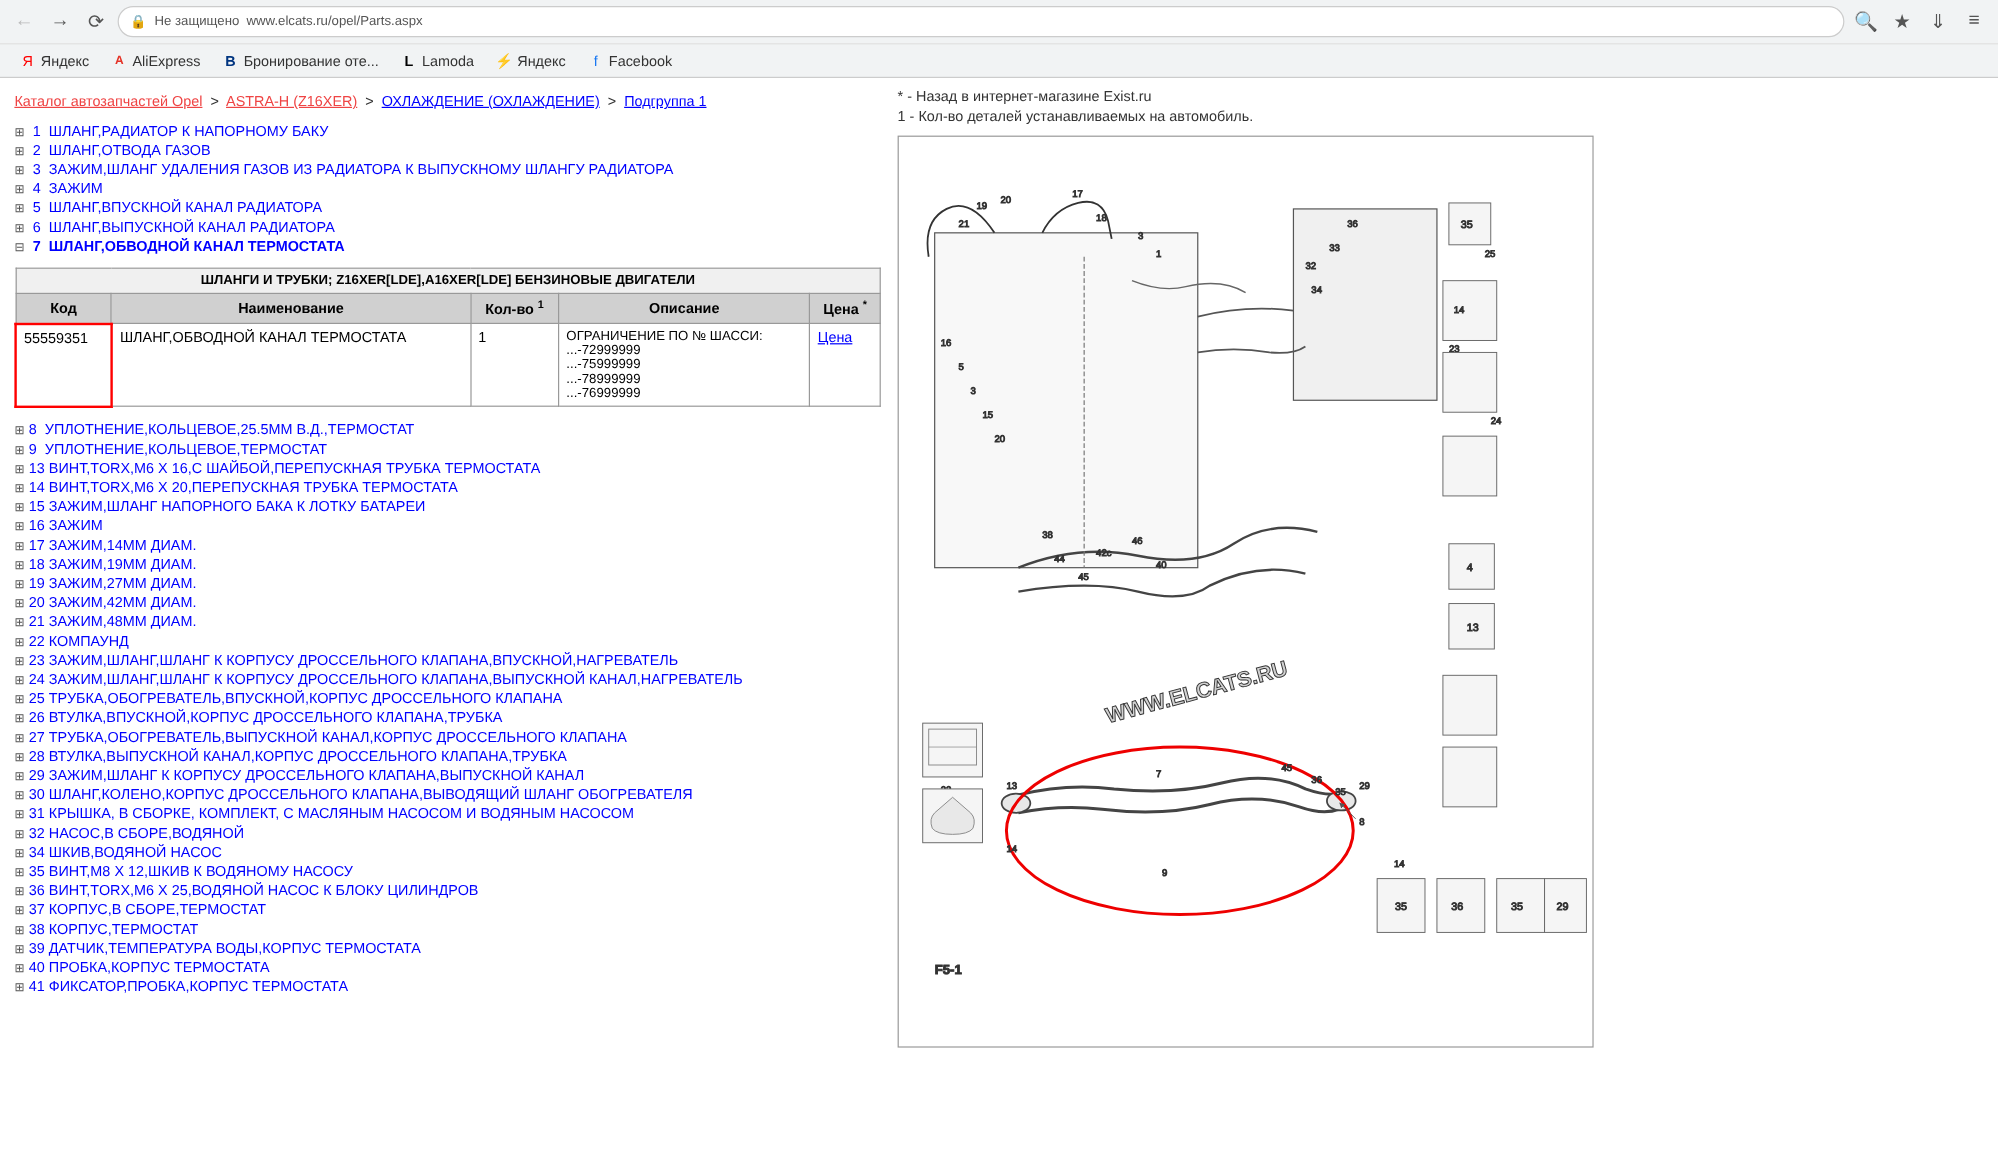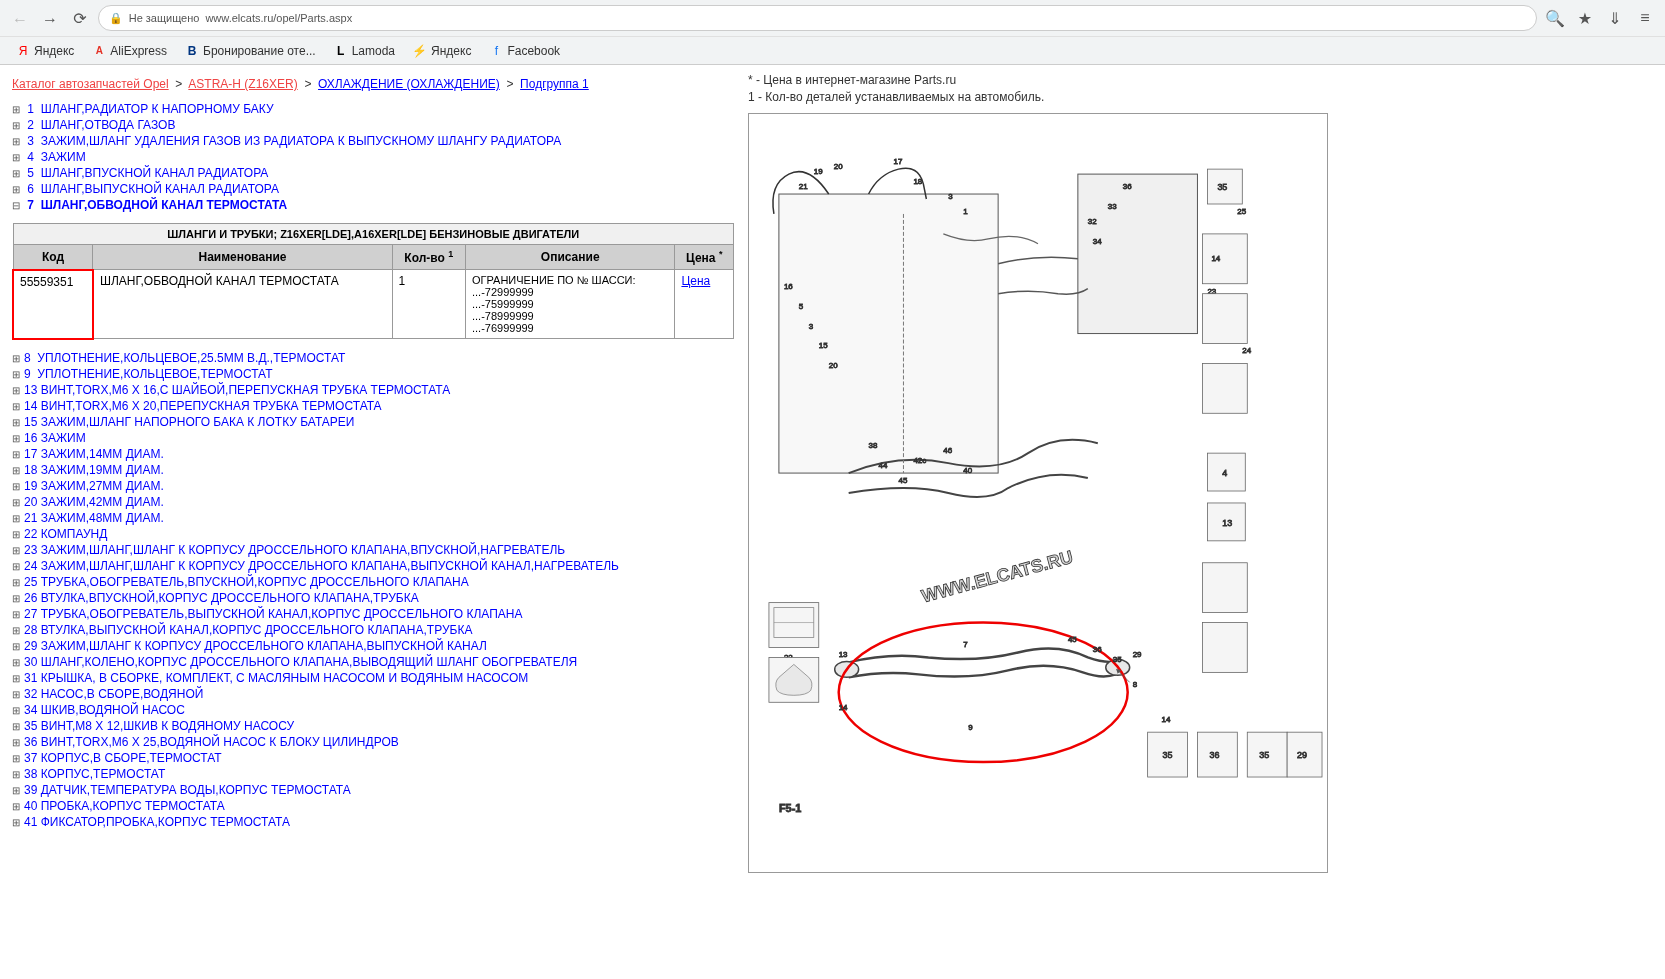--- a/index.html
+++ b/index.html
@@ -369,21 +369,21 @@
       <li><span class="expand-icon">⊞</span><a>37&nbsp;КОРПУС,В СБОРЕ,ТЕРМОСТАТ</a></li>
       <li><span class="expand-icon">⊞</span><a>38&nbsp;КОРПУС,ТЕРМОСТАТ</a></li>
       <li><span class="expand-icon">⊞</span><a>39&nbsp;ДАТЧИК,ТЕМПЕРАТУРА ВОДЫ,КОРПУС ТЕРМОСТАТА</a></li>
       <li><span class="expand-icon">⊞</span><a>40&nbsp;ПРОБКА,КОРПУС ТЕРМОСТАТА</a></li>
       <li><span class="expand-icon">⊞</span><a>41&nbsp;ФИКСАТОР,ПРОБКА,КОРПУС ТЕРМОСТАТА</a></li>
     </ul>
   </div>
 
   <div class="right-panel">
     <div class="notes">
-      <p>* - Цена в интернет-магазине Parts.ru</p>
+      <p>* - Назад в интернет-магазине Exist.ru</p>
       <p>1 - Кол-во деталей устанавливаемых на автомобиль.</p>
     </div>
 
     <div class="diagram-container">
       
       <svg class="diagram-svg" viewBox="0 0 580 760" xmlns="http://www.w3.org/2000/svg">
 
         <rect width="580" height="760" fill="white"></rect>
 
         <g stroke="#333" stroke-width="0.8" fill="none">

